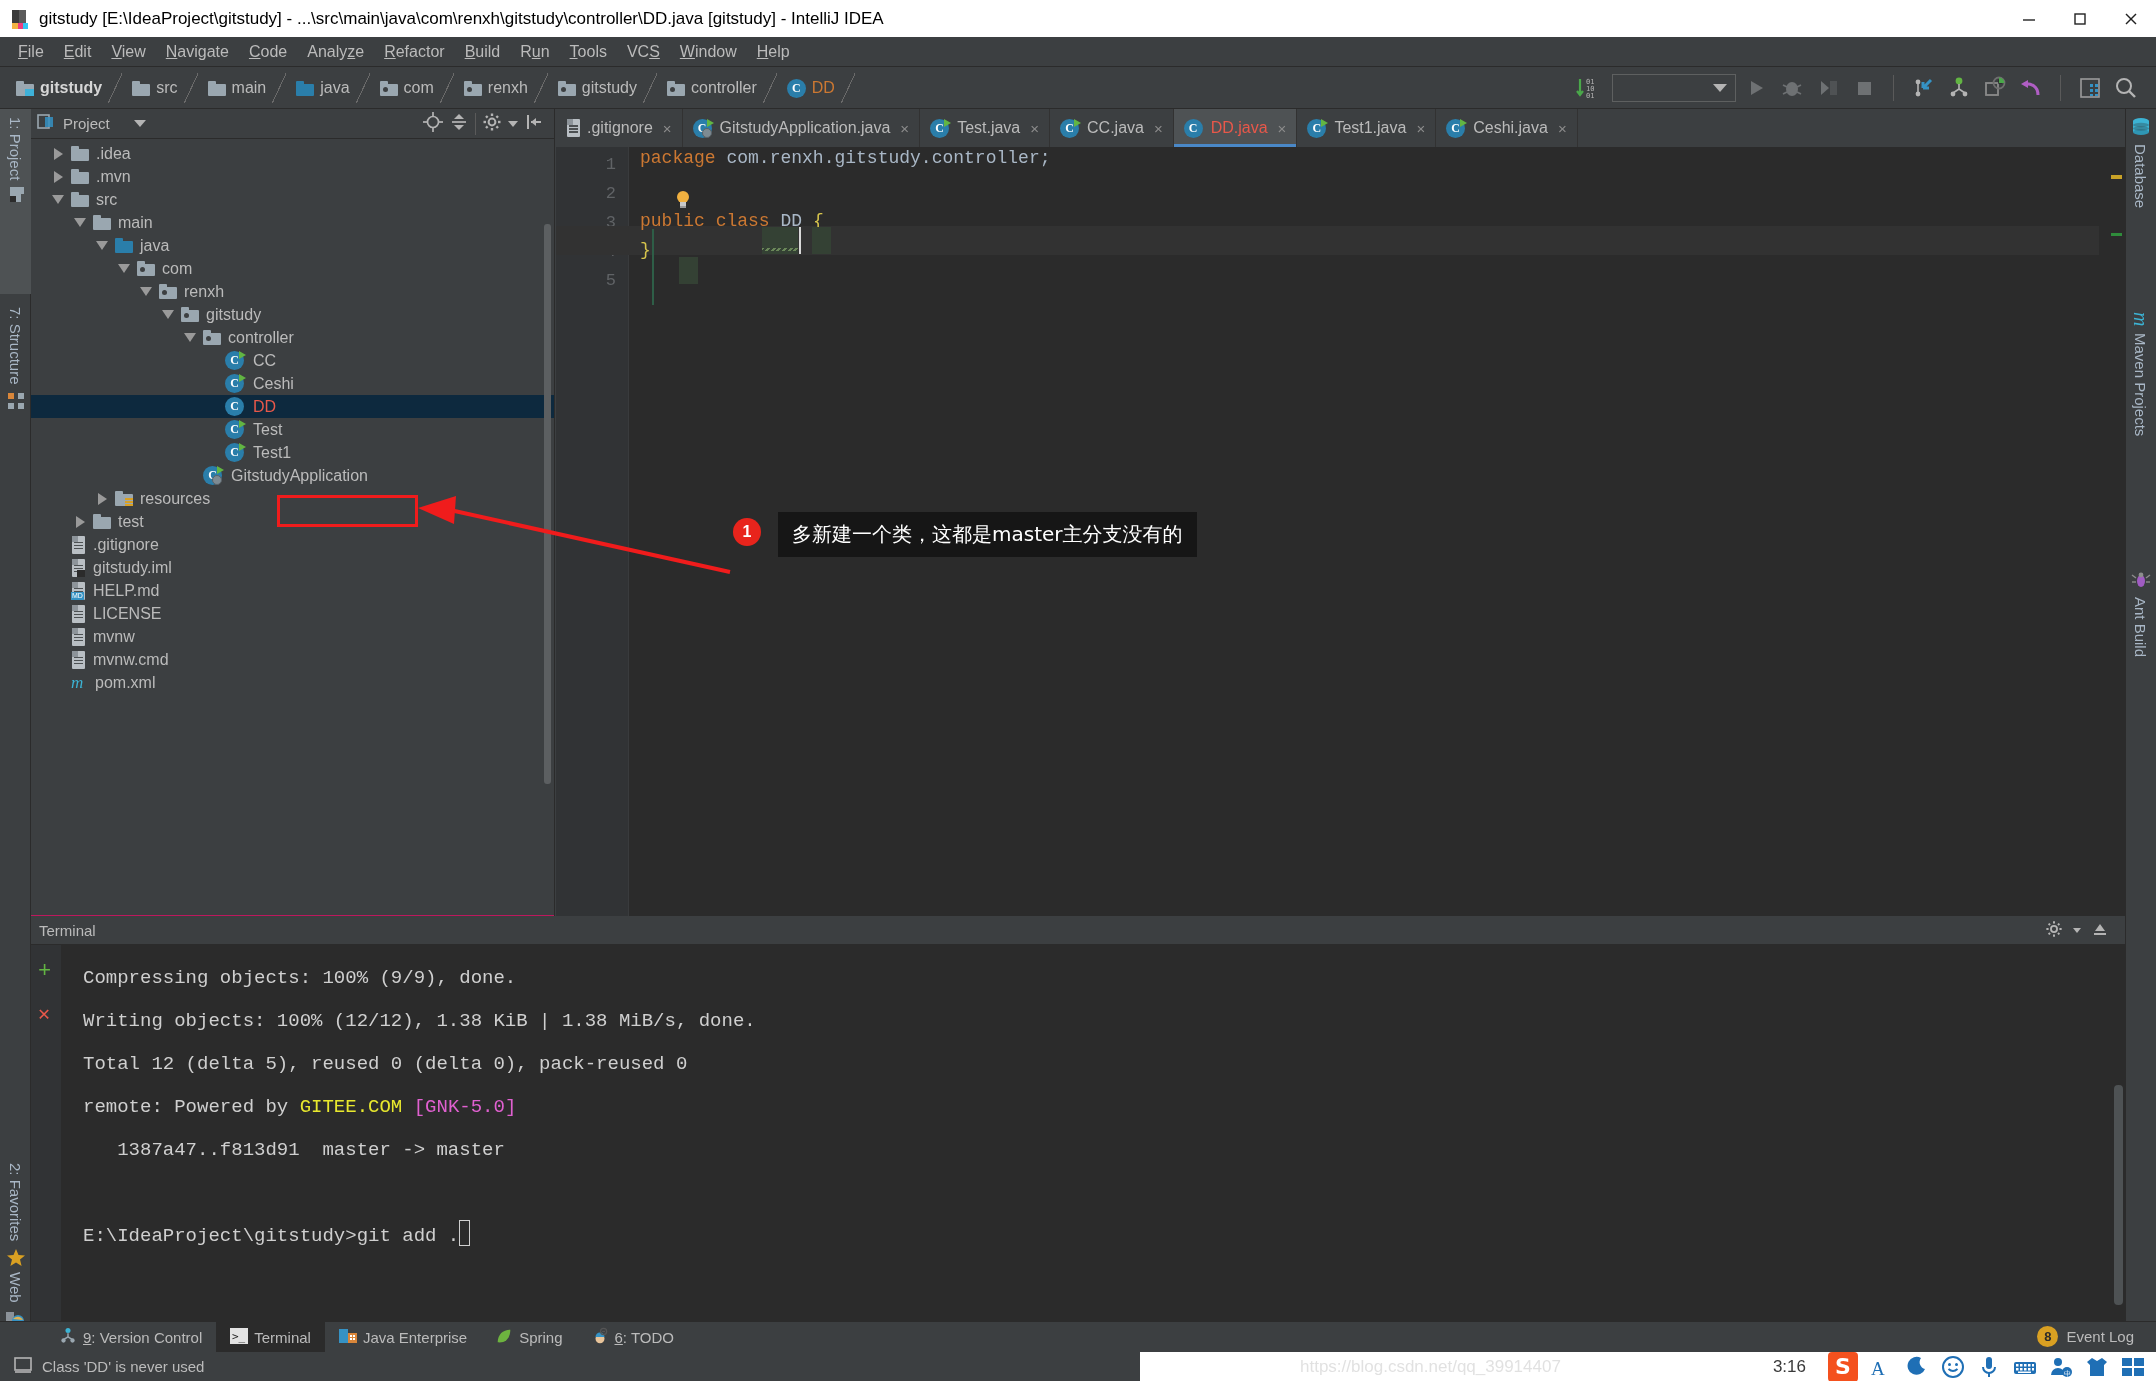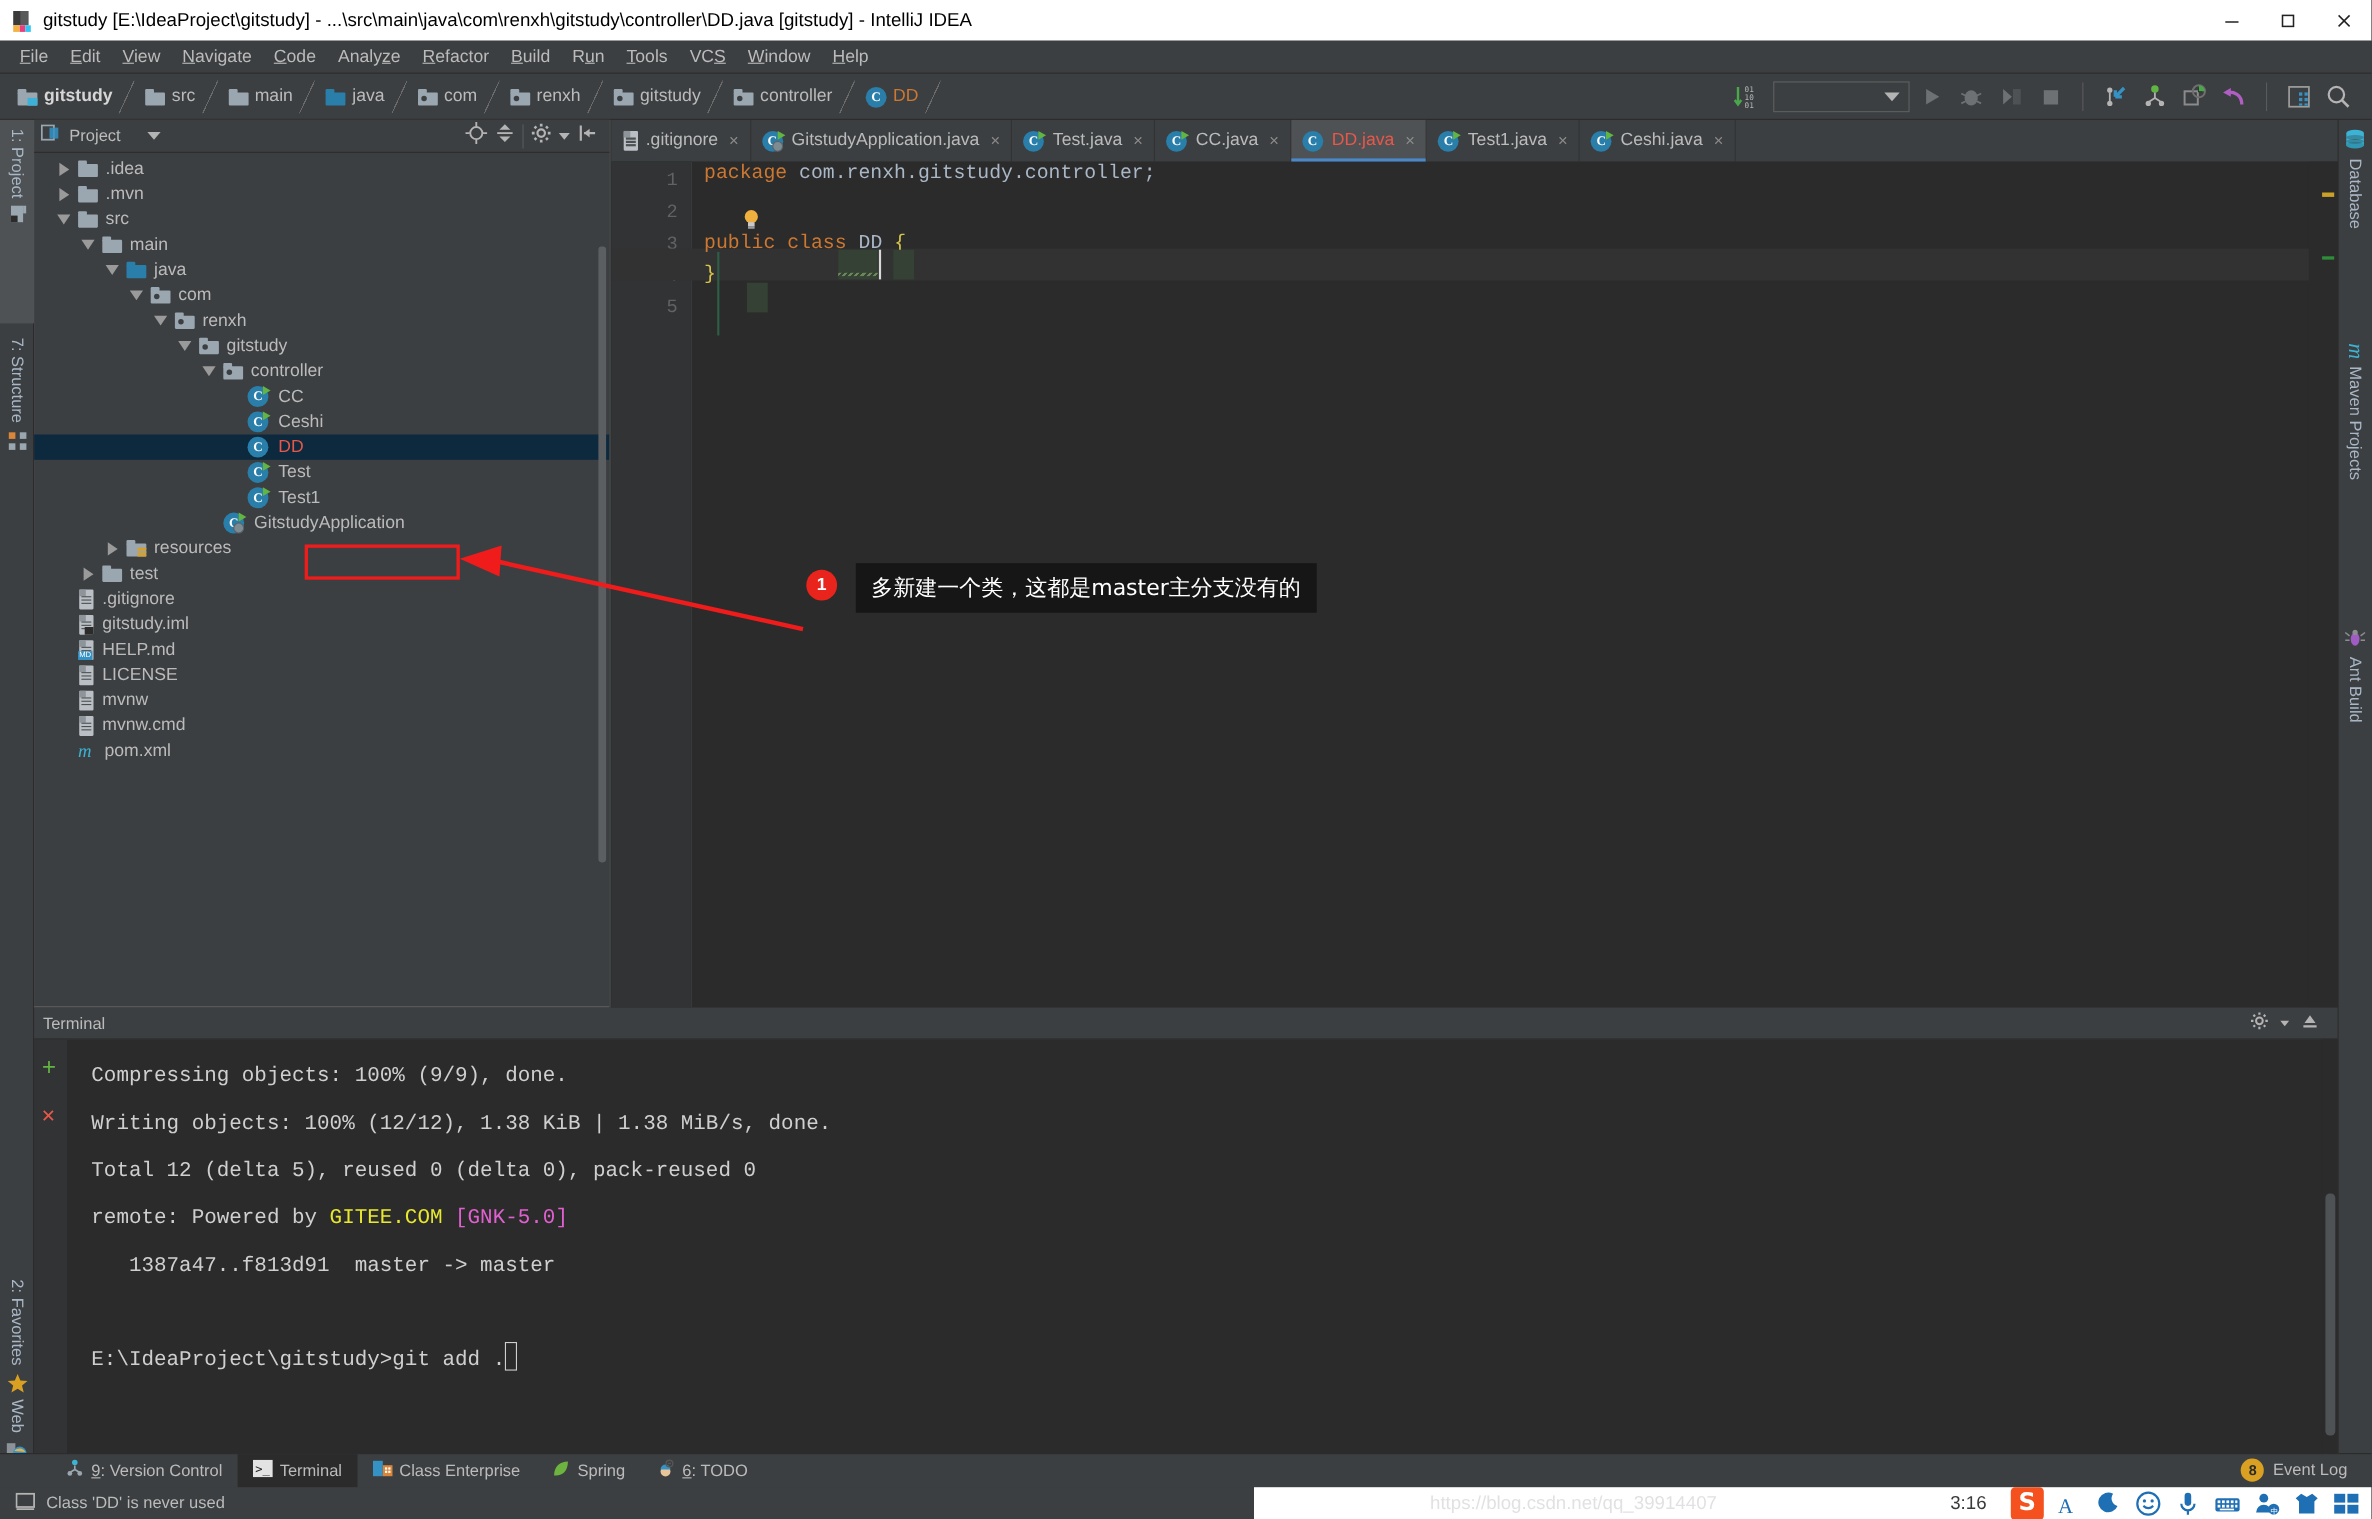--- a/index.html
+++ b/index.html
@@ -105,21 +105,21 @@
   .rtab {
     position: absolute; right: 0; width: 31px;
     writing-mode: vertical-rl; text-orientation: mixed;
     font-size: 15px; color: #a9b7c6; padding: 8px 0;
     display: flex; align-items: center;
   }
 
   
   .project-panel {
     position: absolute; left: 31px; top: 109px; width: 524px; height: 807px;
-    background: #737373; border-right: 1px solid #2b2b2b;
+    background: #be185d; border-right: 1px solid #2b2b2b;
   }
   .pp-header {
     height: 30px; display: flex; align-items: center; padding: 0 6px;
     background: #3c3f41; border-bottom: 1px solid #2b2b2b;
   }
   .pp-title { font-size: 15px; color: #bbbbbb; margin-left: 8px; }
   .pp-caret { width: 0; height: 0; border-left: 6px solid transparent; border-right: 6px solid transparent; border-top: 7px solid #b4b4b4; margin-left: 24px; }
   .pp-actions { margin-left: auto; display: flex; align-items: center; gap: 6px; padding-right: 4px; }
 
   .tree { position: relative; height: 776px; background: #3c3f41; overflow: hidden; }
@@ -1173,21 +1173,21 @@
             <rect x="0" y="2" width="9" height="14" fill="#3592c4"></rect>
             <rect x="9" y="6" width="9" height="10" fill="#d9863a"></rect>
             <g fill="#fff">
               <rect x="11" y="8" width="2" height="2"></rect>
               <rect x="14" y="8" width="2" height="2"></rect>
               <rect x="11" y="11" width="2" height="2"></rect>
               <rect x="14" y="11" width="2" height="2"></rect>
             </g>
           </svg>
       </span>
-      <span>Class Enterprise</span>
+      <span>Java Enterprise</span>
     </div>
     <div class="btab">
       <span>
         <svg width="18" height="18" viewBox="0 0 20 20">
             <path d="M17 3 C17 13 11 18 3 17 C3 8 9 3 17 3 Z" fill="#6db33f"></path>
           </svg>
       </span>
       <span>Spring</span>
     </div>
     <div class="btab">

